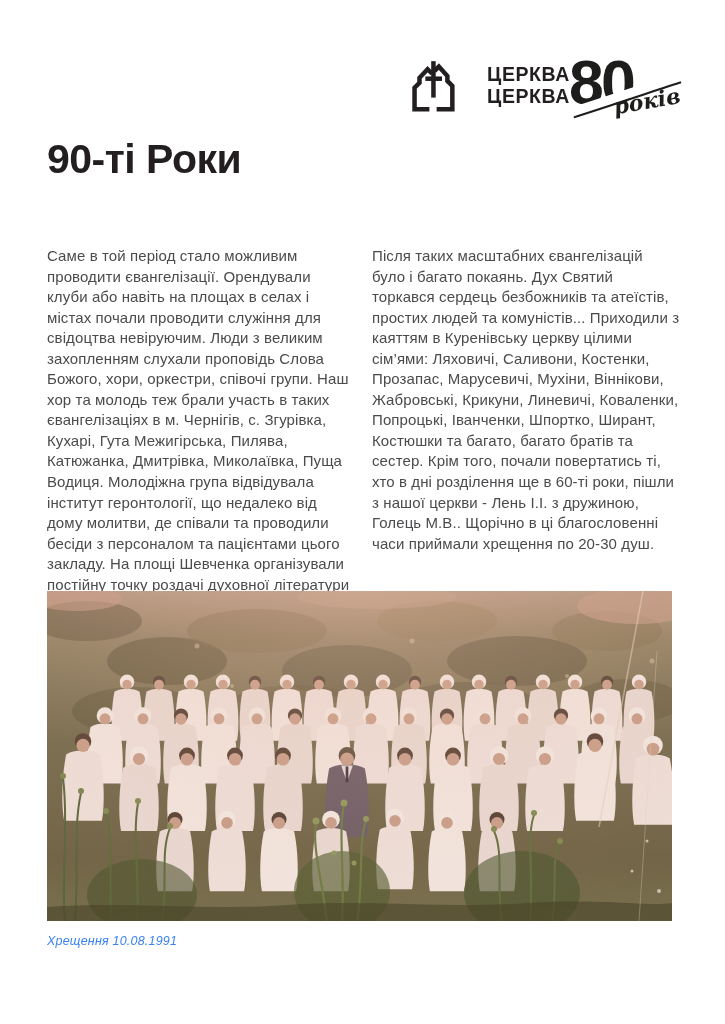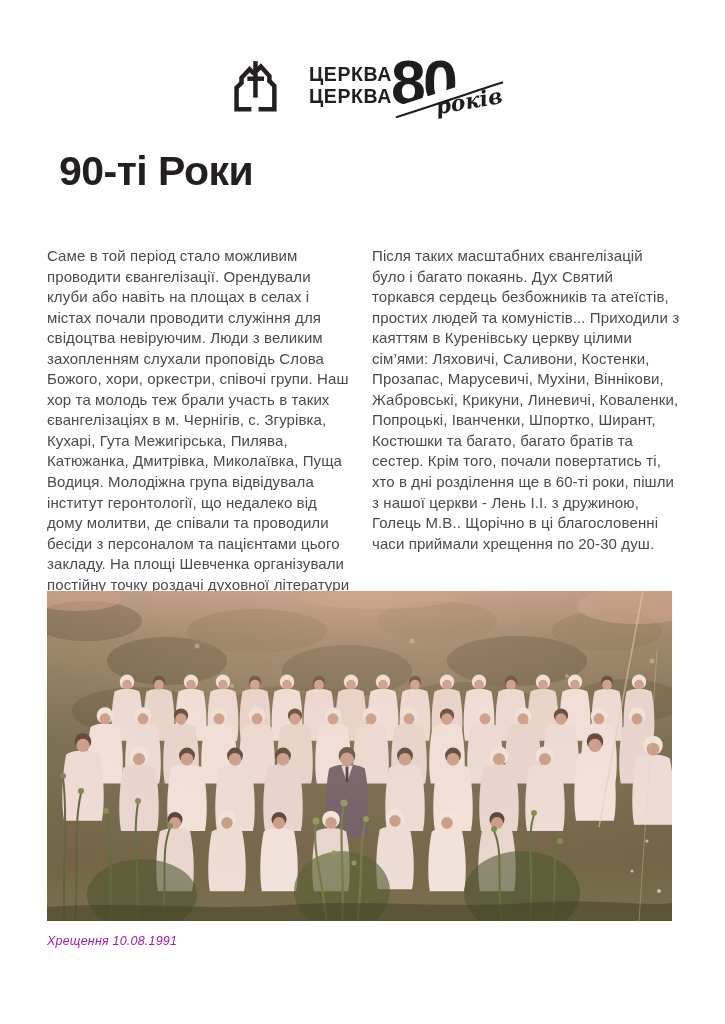--- a/index.html
+++ b/index.html
@@ -1,37 +1,37 @@
 <!DOCTYPE html>
 <html lang="uk"><head>
 <meta charset="utf-8">
 <style>
   html,body{margin:0;padding:0;background:#ffffff;}
   .page{
     position:relative;width:725px;height:1024px;background:#ffffff;
     font-family:"Liberation Sans", sans-serif;overflow:hidden;color:#231f20;
   }
   
-  .header{position:absolute;top:54px;left:50px;right:43px;display:flex;justify-content:center;align-items:flex-start;}
+  .header{position:absolute;top:54px;left:50px;right:43px;display:flex;justify-content:flex-end;align-items:flex-start;}
   .brand{display:flex;align-items:center;gap:27px;}
   .brand-icon svg{display:block;}
   .brand-name{font-weight:700;font-size:19.5px;line-height:1.14;letter-spacing:.6px;color:#231f20;}
   .anniv svg{display:block;}
   
   .page-title{
-    position:absolute;top:136px;left:47px;margin:12px;
+    position:absolute;top:136px;left:47px;margin:0;
     font-size:41px;font-weight:800;letter-spacing:-.5px;color:#231f20;
   }
   
   .columns{position:absolute;top:246px;left:47px;width:633px;display:flex;gap:17px;}
   .col{width:308px;font-size:15px;line-height:1.37;letter-spacing:.1px;color:#4b4b4d;}
   
   .photo{position:absolute;top:591px;left:47px;width:625px;height:330px;}
   .photo svg{display:block;width:100%;height:100%;}
-  .caption{position:absolute;top:934px;left:47px;font-style:italic;font-size:12.5px;color:#a21caf;letter-spacing:.2px;}
+  .caption{position:absolute;top:934px;left:47px;font-style:italic;font-size:12.5px;color:#3b82f6;letter-spacing:.2px;}
 </style>
 </head>
 <body>
 
 <div class="page">
 
   <div class="header">
     <div class="brand">
       <span class="brand-icon">
         <svg width="54" height="62" viewBox="0 0 60 64" fill="none">

